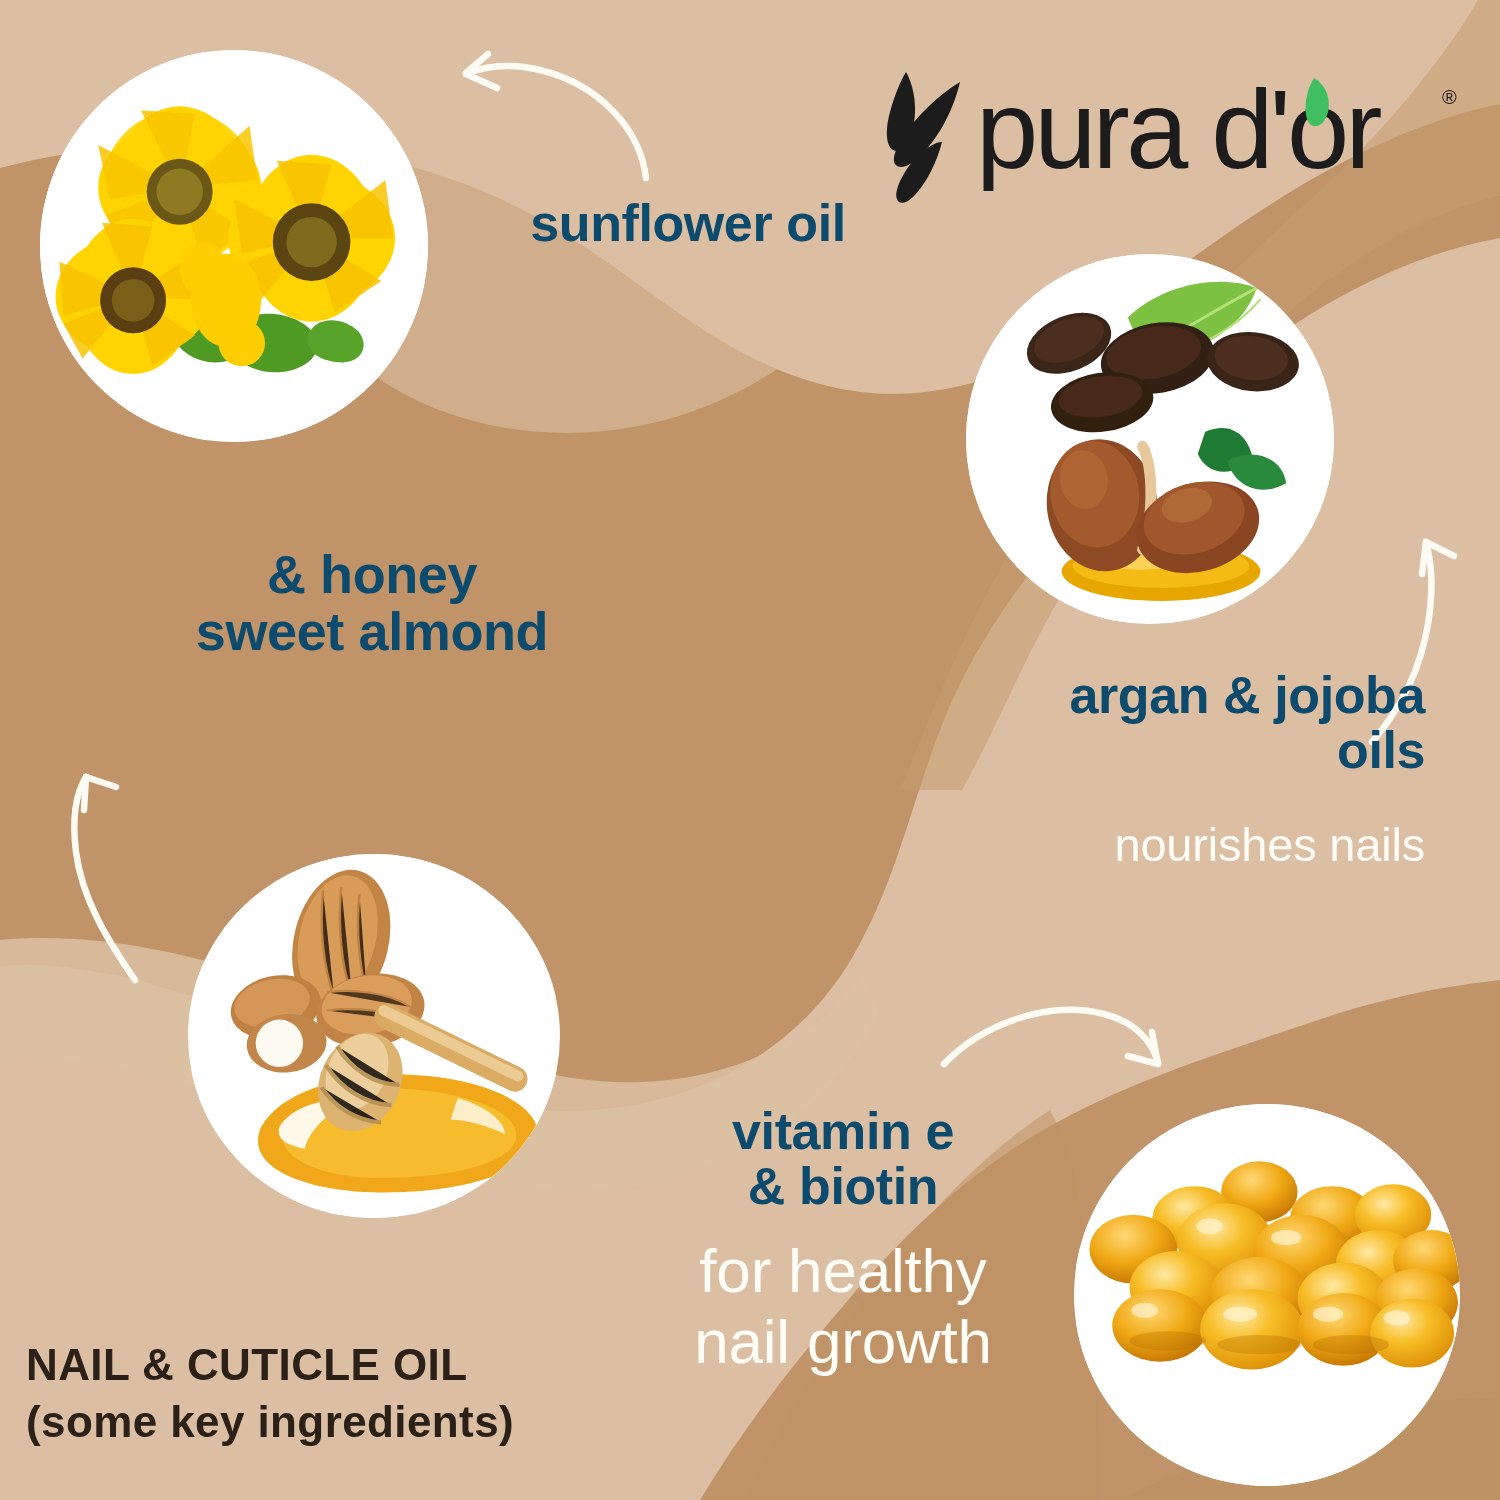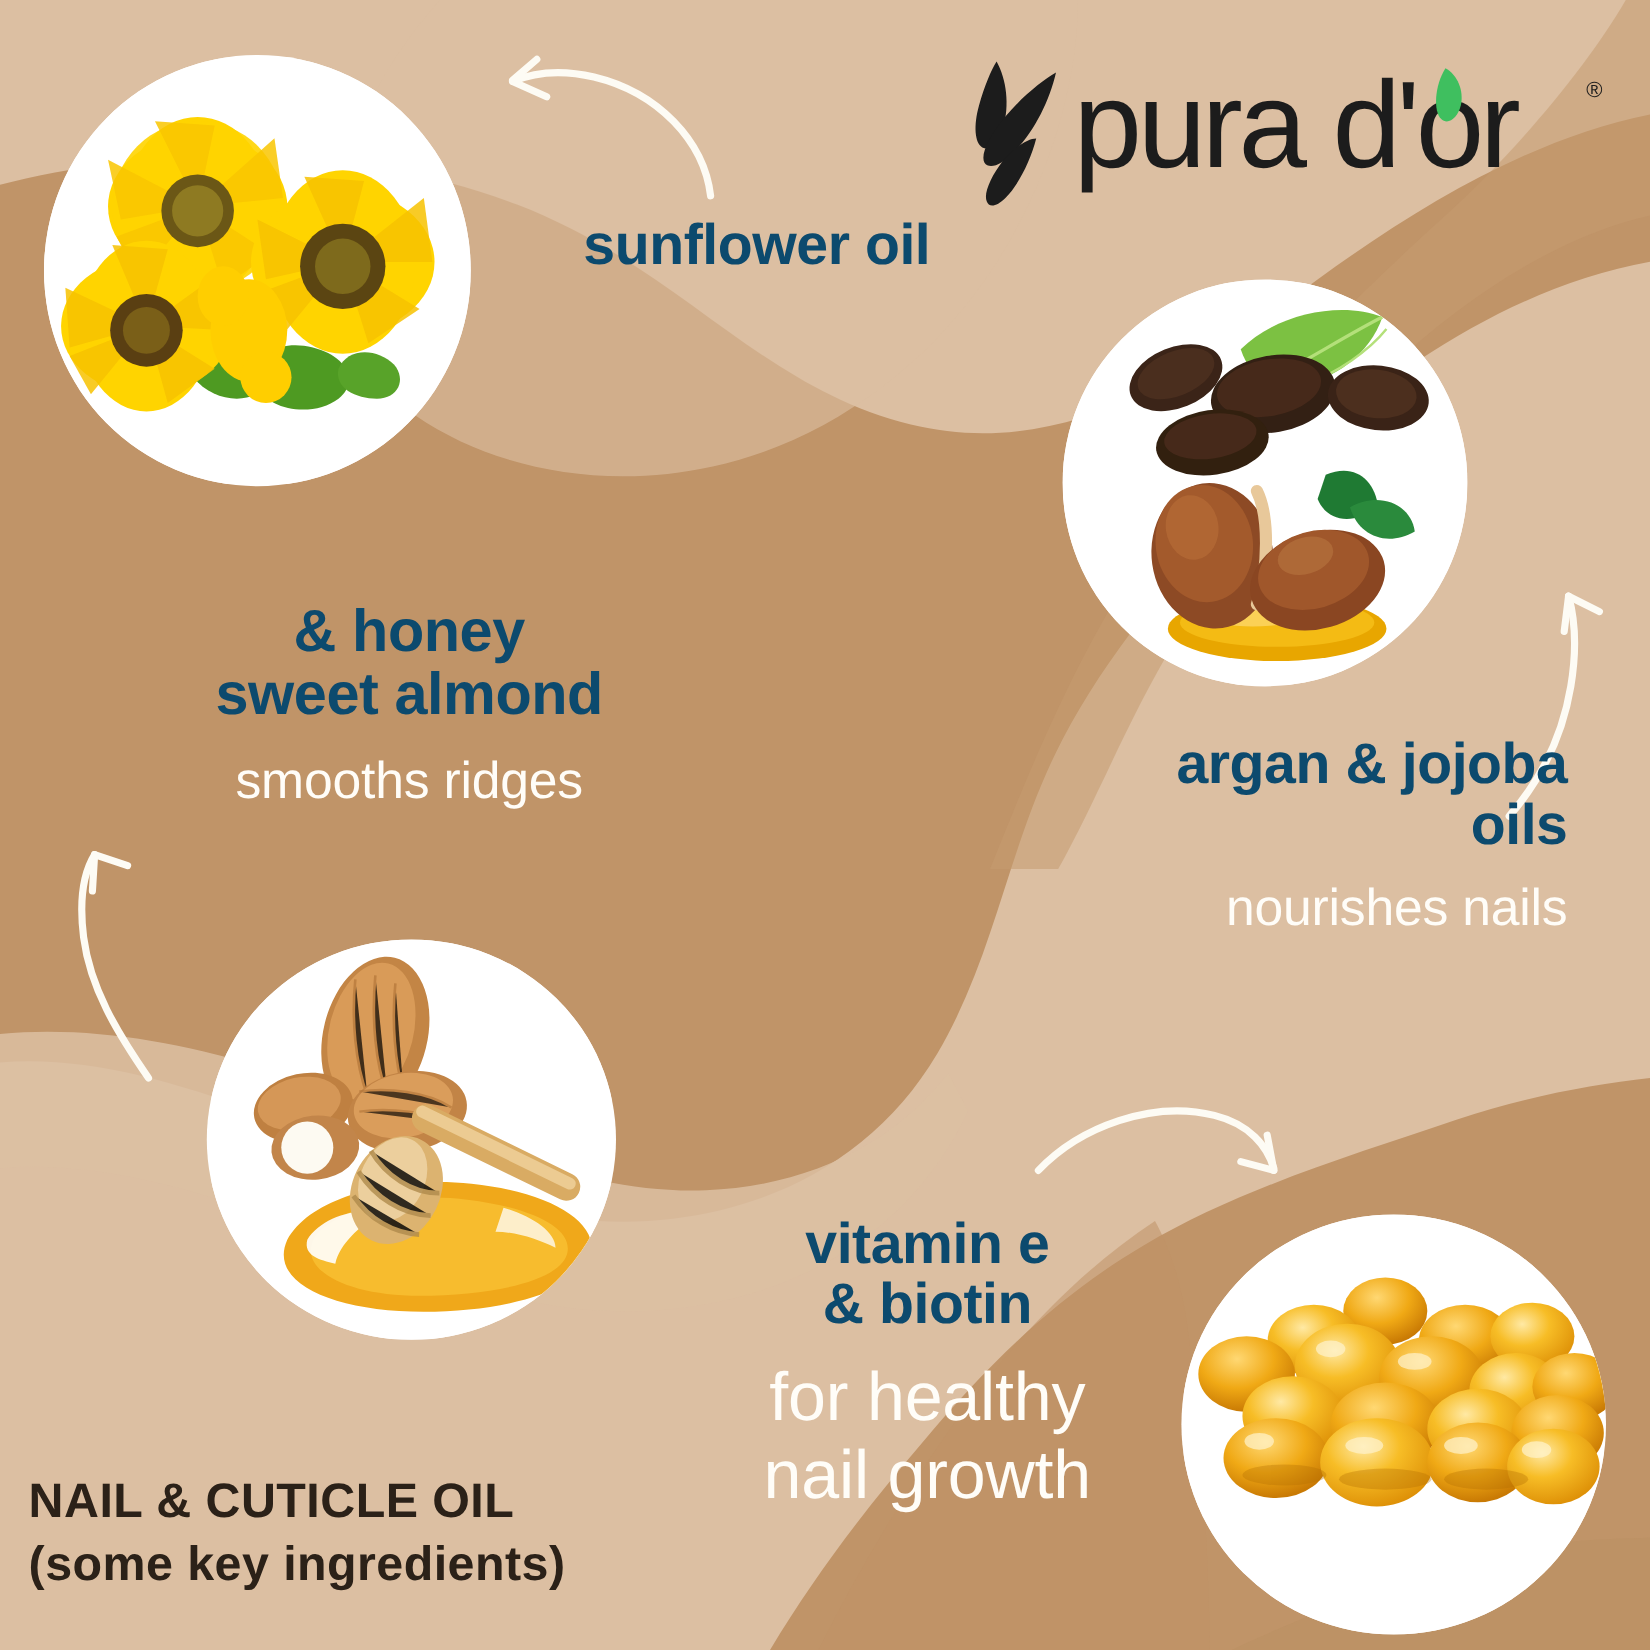--- a/index.html
+++ b/index.html
@@ -39,35 +39,35 @@
   #blk-sunflower{left:428px;top:196px;width:520px;text-align:center;}
   #blk-sunflower .ttl{font-size:52px;}
   #blk-sunflower .sub{font-size:47px;margin-top:14px;}
 
   #blk-almond{left:62px;top:546px;width:620px;text-align:center;}
   #blk-almond .ttl{font-size:54px;}
   #blk-almond .sub{font-size:47px;margin-top:22px;}
 
   #blk-argan{left:855px;top:668px;width:570px;text-align:right;}
   #blk-argan .ttl{font-size:52px;}
-  #blk-argan .sub{font-size:47px;margin-top:20px;}
+  #blk-argan .sub{font-size:47px;margin-top:40px;}
 
   #blk-vitamin{left:628px;top:1104px;width:430px;text-align:center;}
   #blk-vitamin .ttl{font-size:52px;}
   #blk-vitamin .sub{font-size:62px;margin-top:22px;}
 
   
   #caption{position:absolute;left:26px;top:1336px;width:640px;}
   #caption .cap-line{
     color:#2b2118;font-size:44px;font-weight:bold;
     line-height:1.30;letter-spacing:0.4px;
   }
 
   
-  #logo{position:absolute;left:884px;top:44px;width:580px;height:150px;}
+  #logo{position:absolute;left:884px;top:60px;width:580px;height:150px;}
   #logo svg{display:block;}
 </style>
 </head>
 <body>
 
 <div id="stage">
 
   <svg id="bg" viewBox="0 0 1500 1500">
     <rect x="0" y="0" width="1500" height="1500" fill="#dcbfa2"></rect>
 
@@ -394,21 +394,20 @@
 
   <div class="blk" id="blk-sunflower">
     <div class="ttl">sunflower oil</div>
   </div>
 
   <div class="blk" id="blk-almond">
     <div class="ttl">
       <div>&amp; honey</div>
       <div>sweet almond</div>
     </div>
-    <div class="sub">smooths ridges</div>
   </div>
 
   <div class="blk" id="blk-argan">
     <div class="ttl">
       <div>argan &amp; jojoba</div>
       <div>oils</div>
     </div>
     <div class="sub">nourishes nails</div>
   </div>
 

